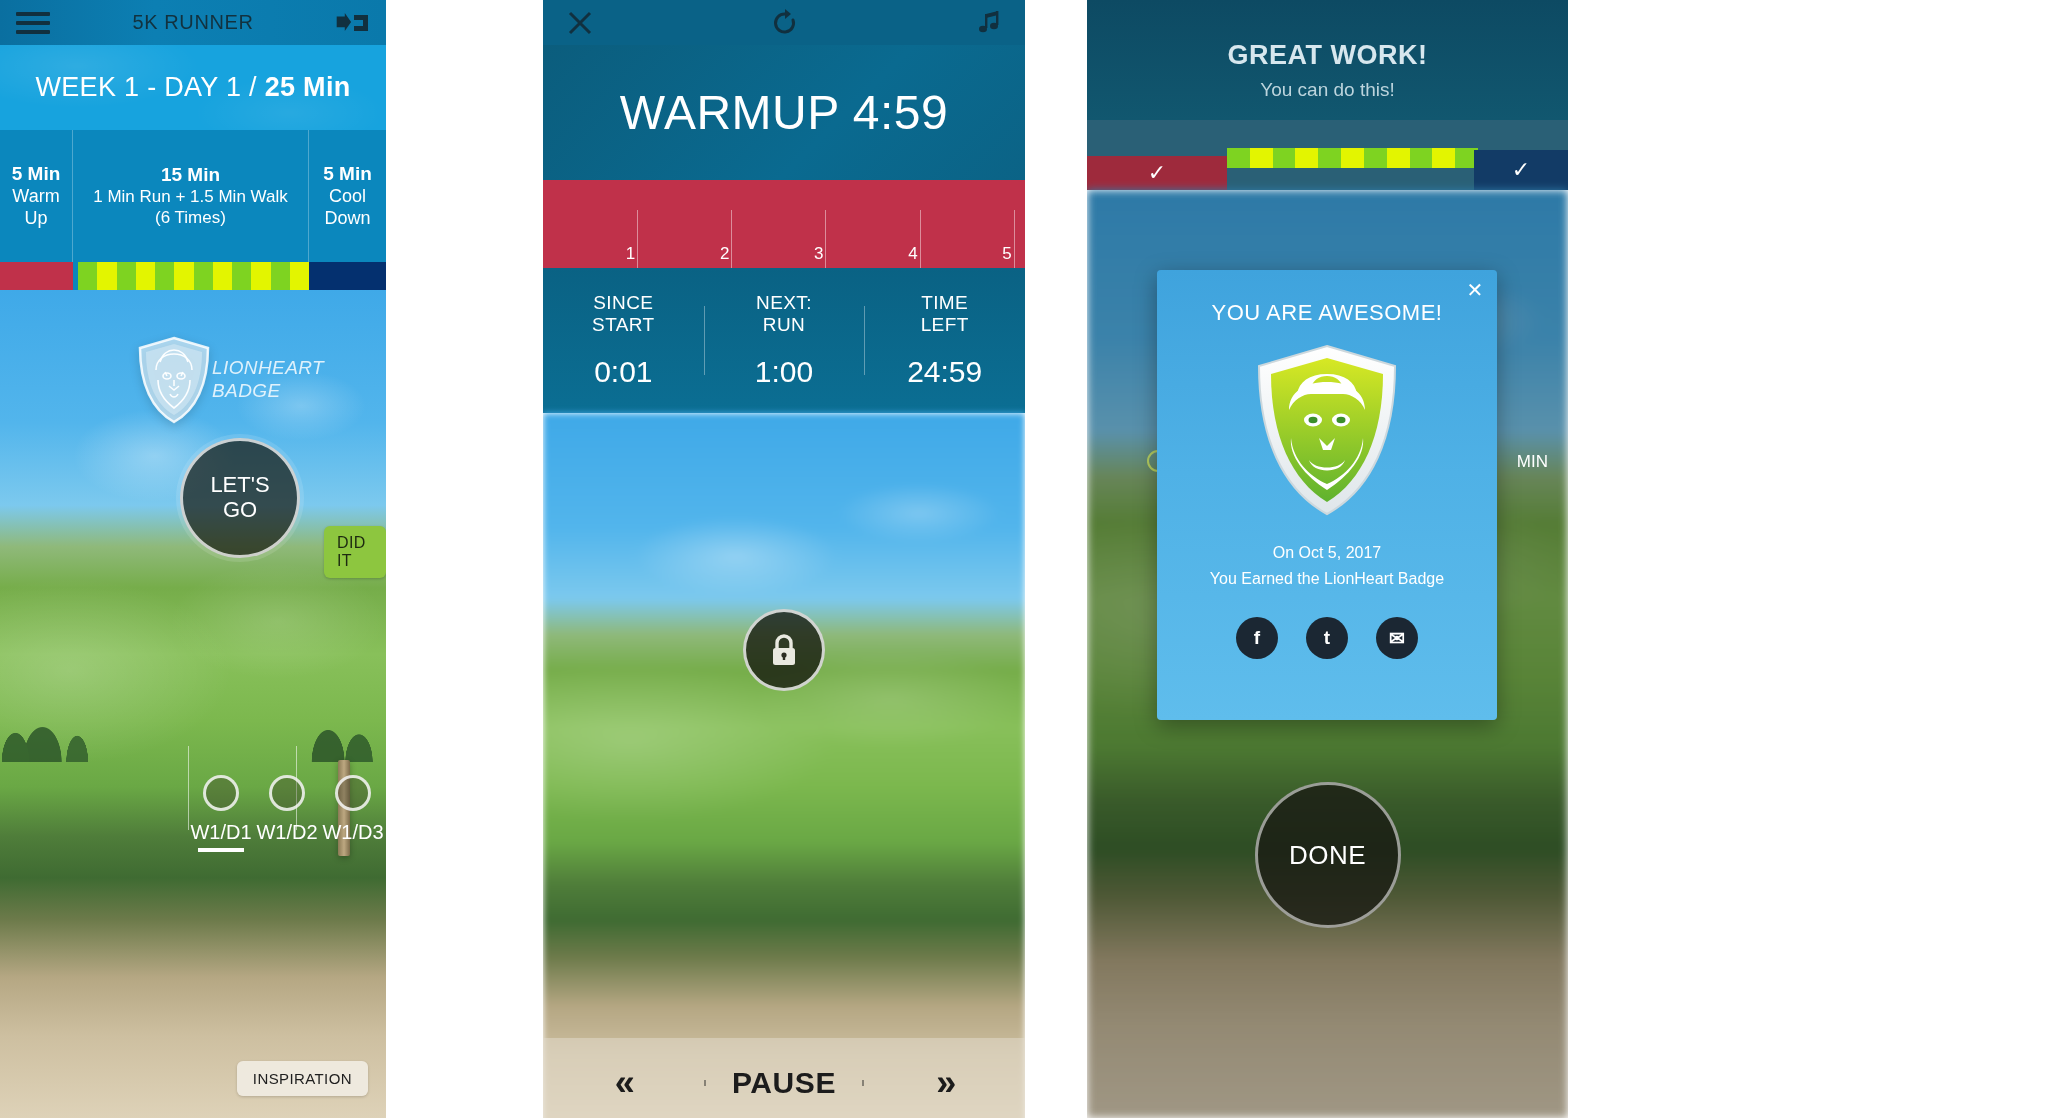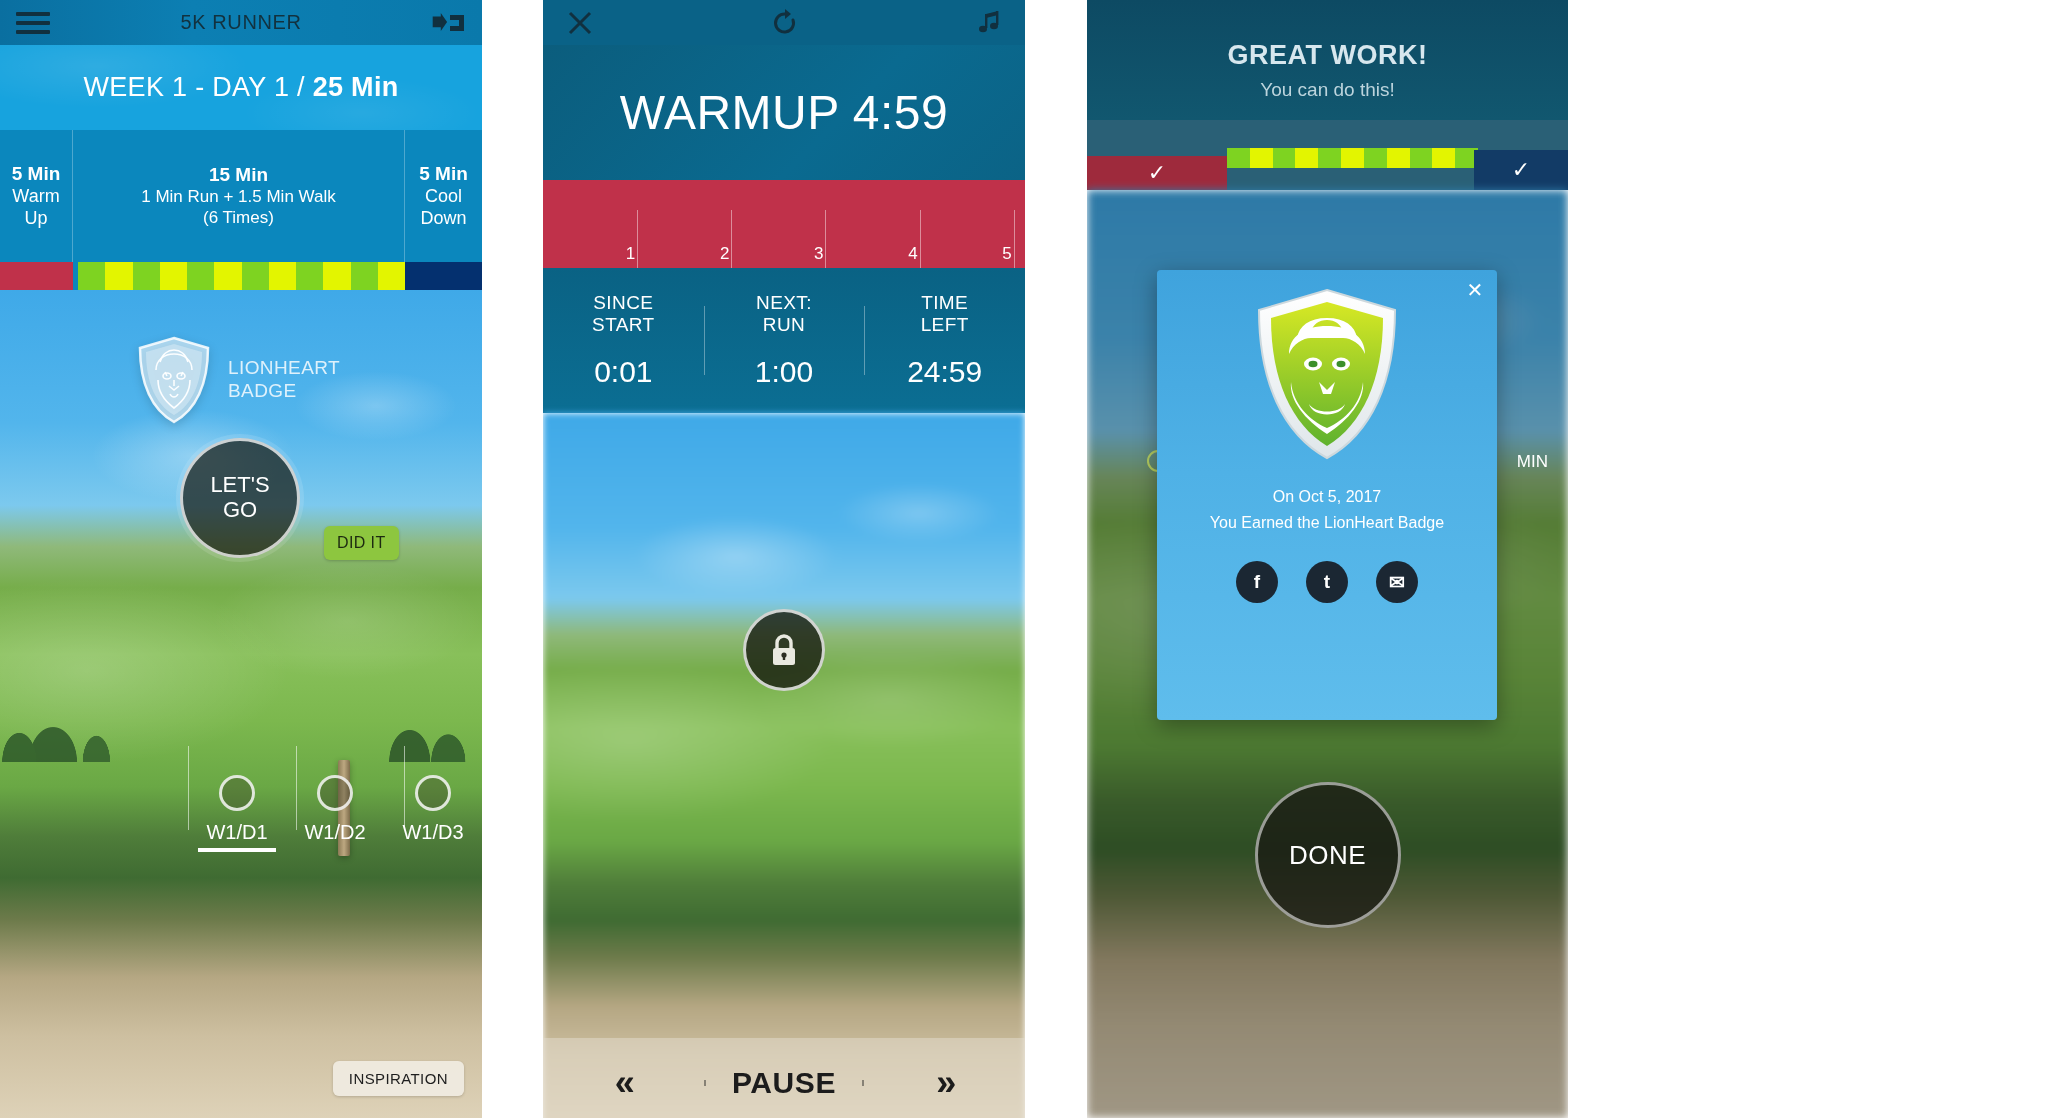--- a/index.html
+++ b/index.html
@@ -5,21 +5,21 @@
   * { box-sizing: border-box; margin: 0; padding: 0; }
   html, body {
     width: 2048px; height: 1118px;
     background: #ffffff;
     font-family: "Liberation Sans", sans-serif;
     overflow: hidden;
   }
   .stage { position: relative; width: 2048px; height: 1118px; background:#fff; }
 
   .panel { position: absolute; top: 0; height: 1118px; overflow: hidden; }
-  #panel-1 { left: 0;    width: 482px; }
+  #panel-1 { left: 0;    width: 386px; }
   #panel-2 { left: 543px; width: 482px; }
   #panel-3 { left: 1087px; width: 481px; }
 
   
   .scenery {
     position: absolute; left: 0; right: 0; bottom: 0; top: 0;
     background:
       linear-gradient(to bottom,
         #3fa9e8 0%, #52b5ec 16%, #7cc9ee 26%,
         #8fb97a 31%,
@@ -105,21 +105,21 @@
   .pb-red{ width:73px; background:#c0314a; }
   .pb-gap{ width:5px; background:#0b87bd; }
   .pb-interval{ flex:1; display:flex; }
   .pb-interval span{ flex:1; }
   .pb-navy{ width:77px; background:#04306f; }
 
   .p1-body{ position:relative; height:828px; }
 
   .badge-row{
     position:absolute; left:136px; top:46px;
-    display:flex; align-items:center; gap:16px;
+    display:flex; align-items:center; gap:0;font-style:italic;
   }
   .badge-shield{ width:76px; height:88px; filter:drop-shadow(0 3px 5px rgba(0,0,0,.20)); }
   .badge-label{
     color:rgba(255,255,255,.82); font-size:19px; line-height:1.2; letter-spacing:.4px;
   }
 
   .letsgo{
     position:absolute; left:180px; top:148px;
     width:120px; height:120px; border-radius:50%;
     background:rgba(24,26,18,.72);
@@ -502,20 +502,21 @@
       </div>
     </div>
 
     <div class="p3-body">
       <div class="scenery" style="filter:blur(4px) brightness(.72);"></div>
       <div class="p3-leftghost"></div>
       <div class="p3-minlabel">MIN</div>
 
       <div class="modal">
         <div class="modal-close">✕</div>
+        <div class="modal-title">YOU ARE AWESOME!</div>
 
         <div class="modal-badge">
           <svg width="152" height="176" viewBox="0 0 152 176">
             <defs>
               <linearGradient id="shieldG" x1="0" y1="0" x2="0" y2="1">
                 <stop offset="0" stop-color="#ffffff"></stop>
                   <stop offset="1" stop-color="#dfe6ea"></stop>
               </linearGradient>
               <linearGradient id="lionG" x1="0" y1="0" x2="0" y2="1">
                 <stop offset="0" stop-color="#d7e824"></stop>

